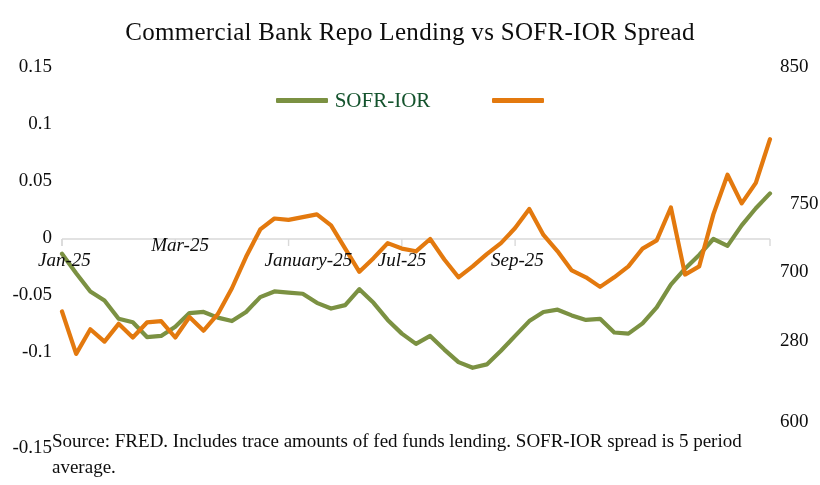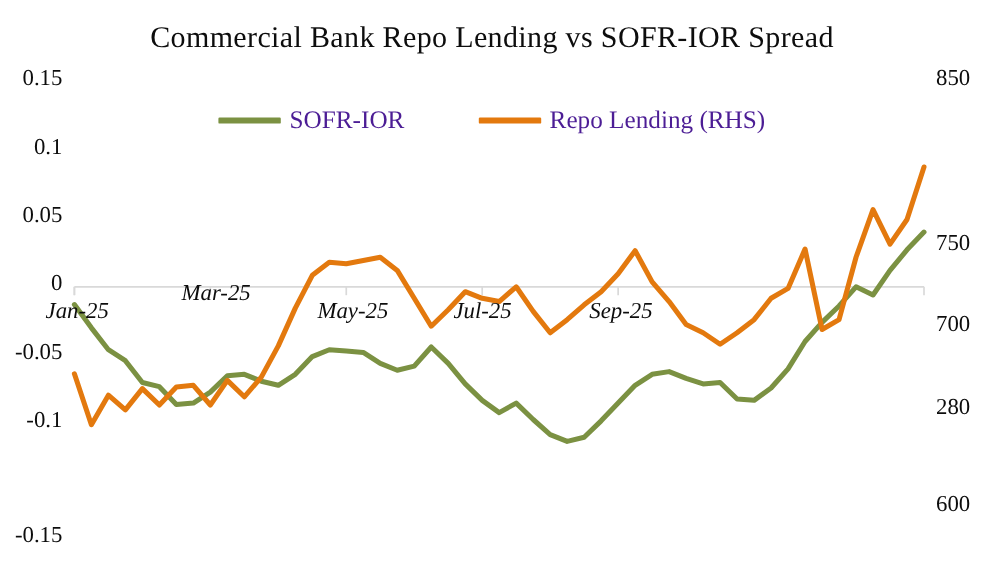--- a/index.html
+++ b/index.html
@@ -45,21 +45,21 @@
   }
   .legend-swatch {
     display: block;
     width: 52px;
     height: 5px;
     border-radius: 1px;
   }
   .legend-label {
     font-size: 21px;
     font-family: "Liberation Serif", "DejaVu Serif", serif;
-    color: #4c1d95;
+    color: #14532d;
     white-space: nowrap;
   }
   #plot-svg {
     position: absolute;
     left: 0;
     top: 0;
     width: 820px;
     height: 485px;
   }
   .axis-label {
@@ -100,21 +100,20 @@
 
   <div id="chart-title">Commercial Bank Repo Lending vs SOFR-IOR Spread</div>
 
   <div class="legend">
     <div class="legend-entry">
       <span class="legend-swatch" id="sw0" style="background: rgb(123, 145, 66);"></span>
       <span class="legend-label">SOFR-IOR</span>
     </div>
     <div class="legend-entry">
       <span class="legend-swatch" id="sw1" style="background: rgb(227, 121, 14);"></span>
-      <span class="legend-label">Repo Lending (RHS)</span>
     </div>
   </div>
 
   <svg id="plot-svg" viewBox="0 0 820 485">
       <line x1="62" y1="239" x2="770" y2="239" stroke="#D9D9D9" stroke-width="1.4"></line>
       <line x1="62" y1="239" x2="62" y2="246" stroke="#D9D9D9" stroke-width="1.4"></line>
       <line x1="175.28" y1="239" x2="175.28" y2="246" stroke="#D9D9D9" stroke-width="1.4"></line>
       <line x1="288.56" y1="239" x2="288.56" y2="246" stroke="#D9D9D9" stroke-width="1.4"></line>
       <line x1="401.84" y1="239" x2="401.84" y2="246" stroke="#D9D9D9" stroke-width="1.4"></line>
       <line x1="515.12" y1="239" x2="515.12" y2="246" stroke="#D9D9D9" stroke-width="1.4"></line>
@@ -127,25 +126,29 @@
   <div id="axis-labels-layer">
       <div class="axis-label y-left-label" style="top: 55px;">0.15</div>
       <div class="axis-label y-left-label" style="top: 112px;">0.1</div>
       <div class="axis-label y-left-label" style="top: 169px;">0.05</div>
       <div class="axis-label y-left-label" style="top: 226px;">0</div>
       <div class="axis-label y-left-label" style="top: 283px;">-0.05</div>
       <div class="axis-label y-left-label" style="top: 340px;">-0.1</div>
       <div class="axis-label y-left-label" style="top: 397px; margin-top: 39px;">-0.15</div>
       <div class="axis-label y-right-label" style="top: 55px;">850</div>
       <div class="axis-label y-right-label" style="top: 116px; margin-left: 44px;">800</div>
-      <div class="axis-label y-right-label" style="top: 191.8px;">750</div>
+      <div class="axis-label y-right-label" style="top: 191.8px; margin-left: 10px;">750</div>
       <div class="axis-label y-right-label" style="top: 260.2px;">700</div>
       <div class="axis-label y-right-label" style="top: 328.6px;">280</div>
       <div class="axis-label y-right-label" style="top: 410px;">600</div>
       <div class="axis-label x-tick-label" style="left: 38px; top: 249px;">Jan-25</div>
       <div class="axis-label x-tick-label" style="left: 151.28px; top: 234px;">Mar-25</div>
-      <div class="axis-label x-tick-label" style="left: 264.56px; top: 249px;">May-25</div>
+      <div class="axis-label x-tick-label" style="left: 264.56px; top: 249px;">January-25</div>
       <div class="axis-label x-tick-label" style="left: 377.84px; top: 249px;">Jul-25</div>
       <div class="axis-label x-tick-label" style="left: 491.12px; top: 249px;">Sep-25</div>
     </div>
 
+  <div id="footnote">
+    <span>Source: FRED.  Includes trace amounts of fed funds lending. SOFR-IOR spread</span>
+    <span>is 5 period average.</span>
+  </div>
 
 </div>
 
 </body></html>

